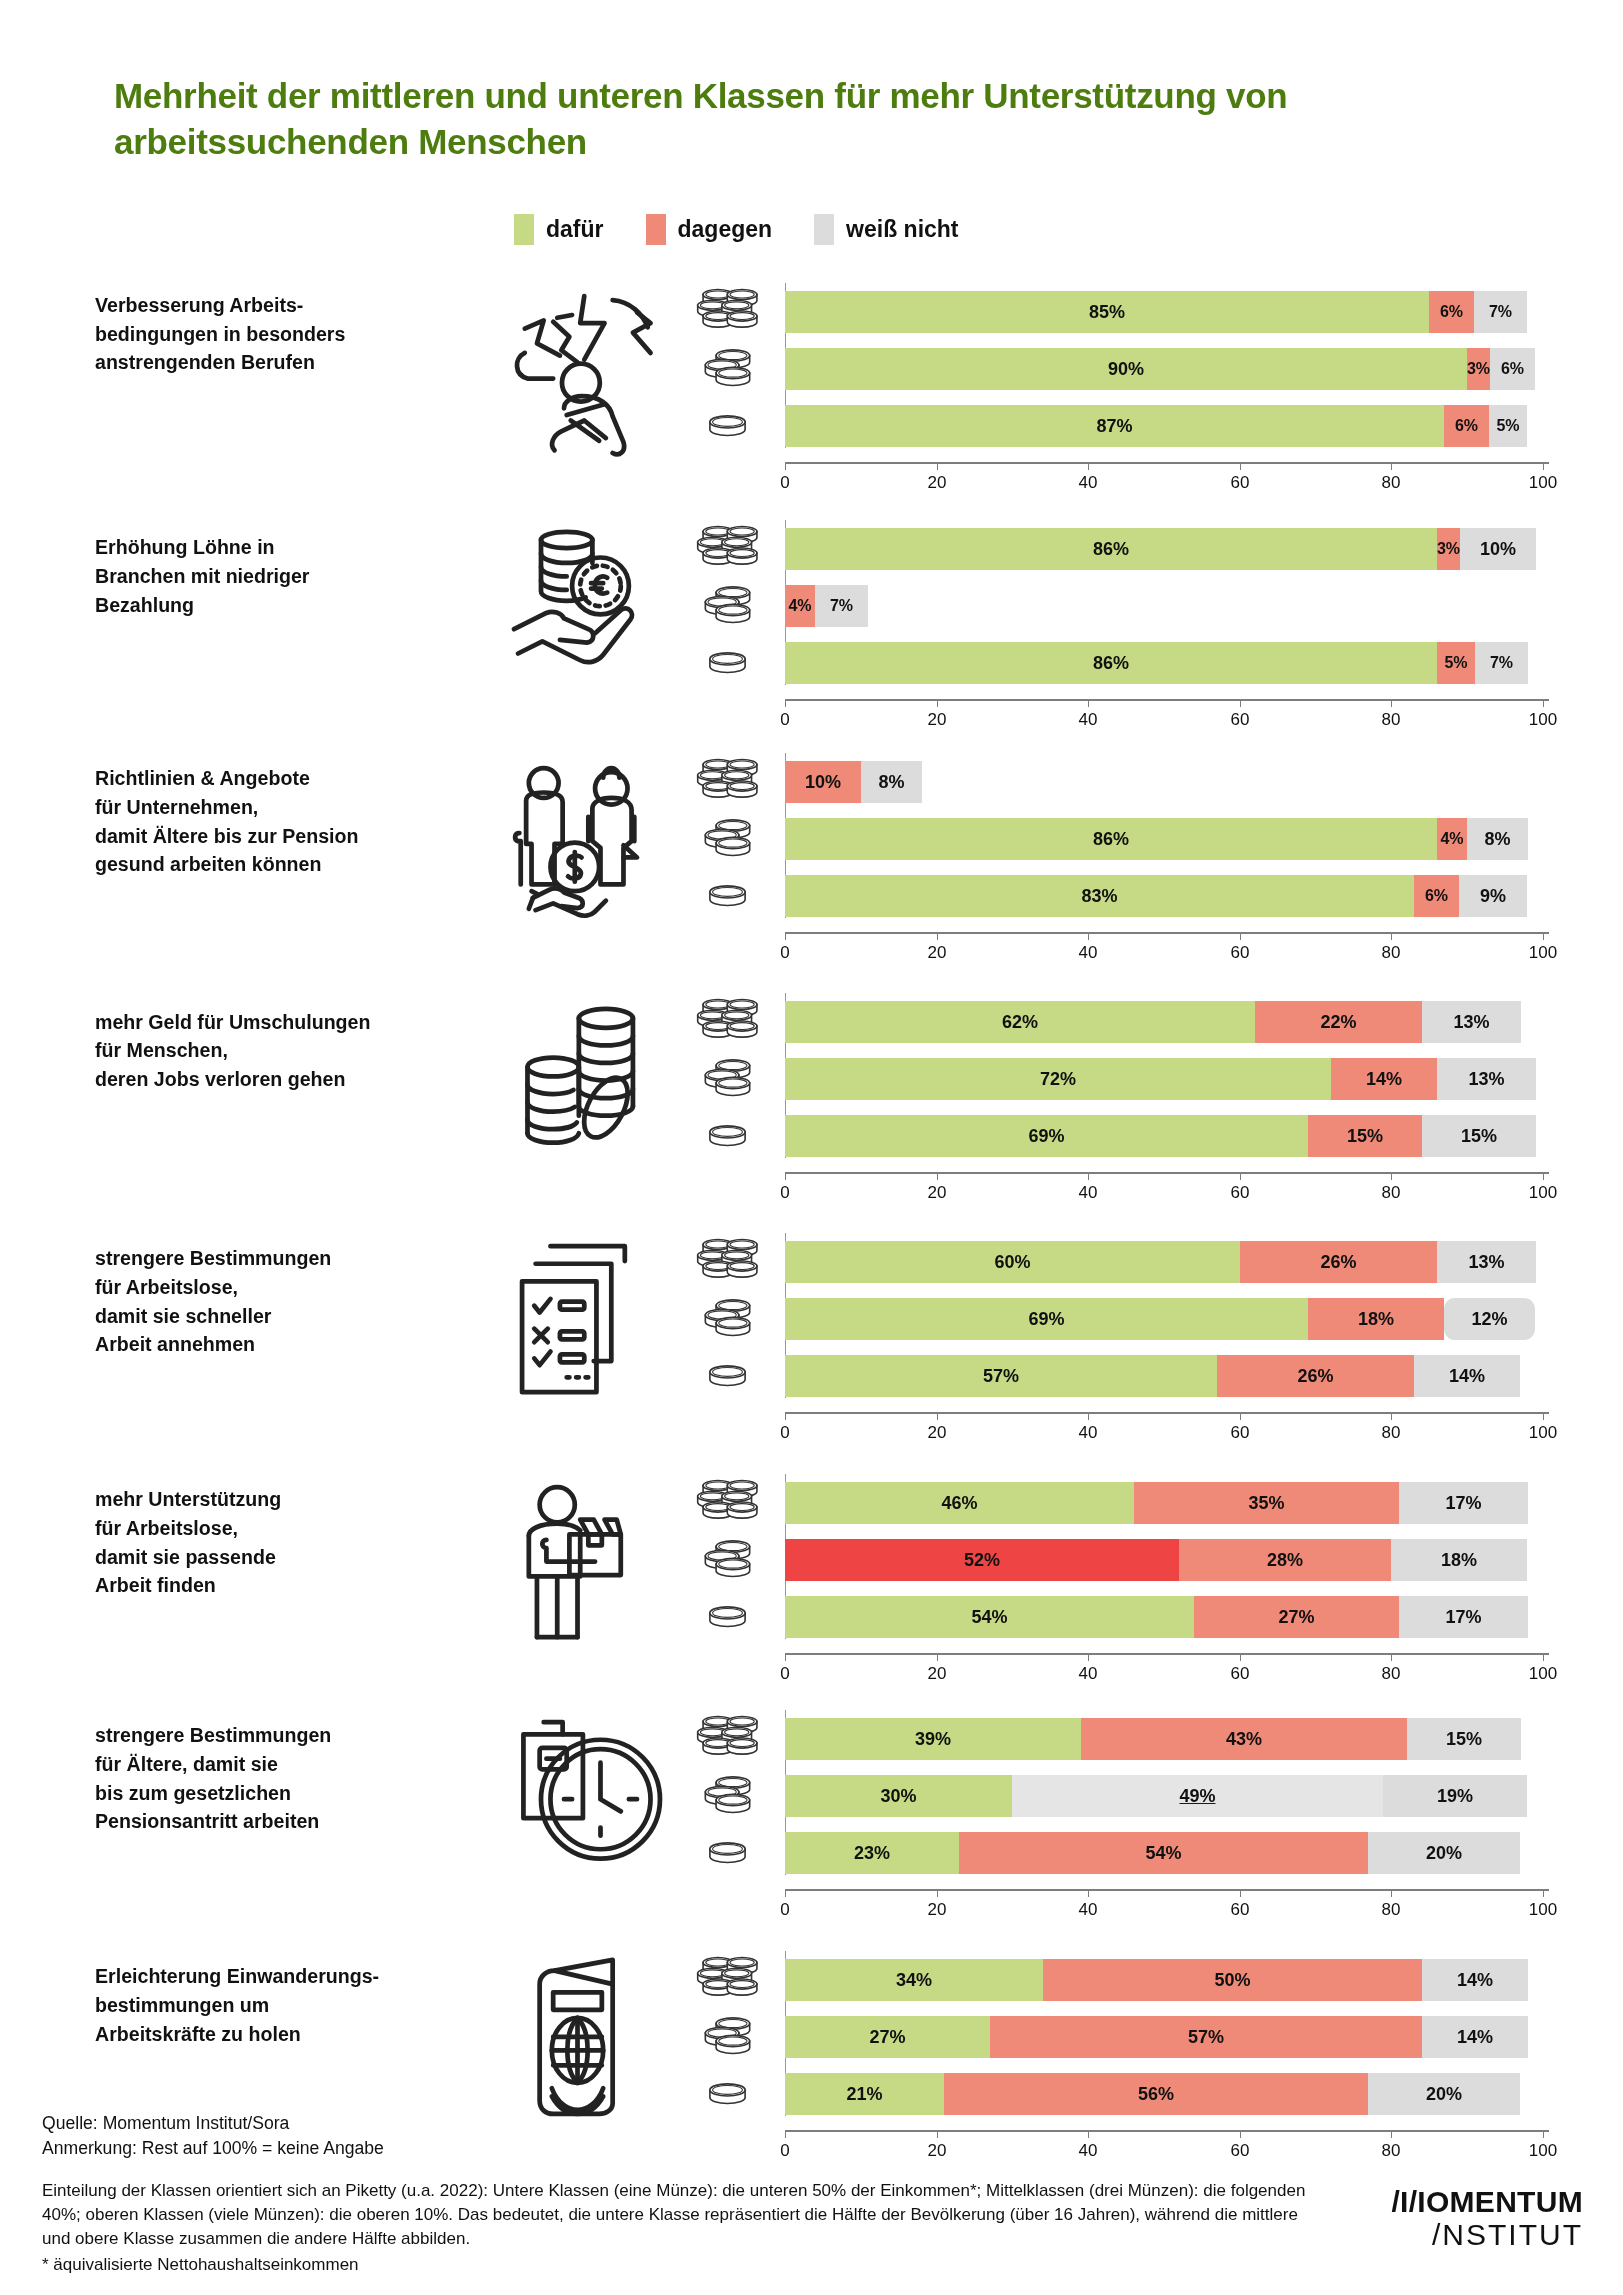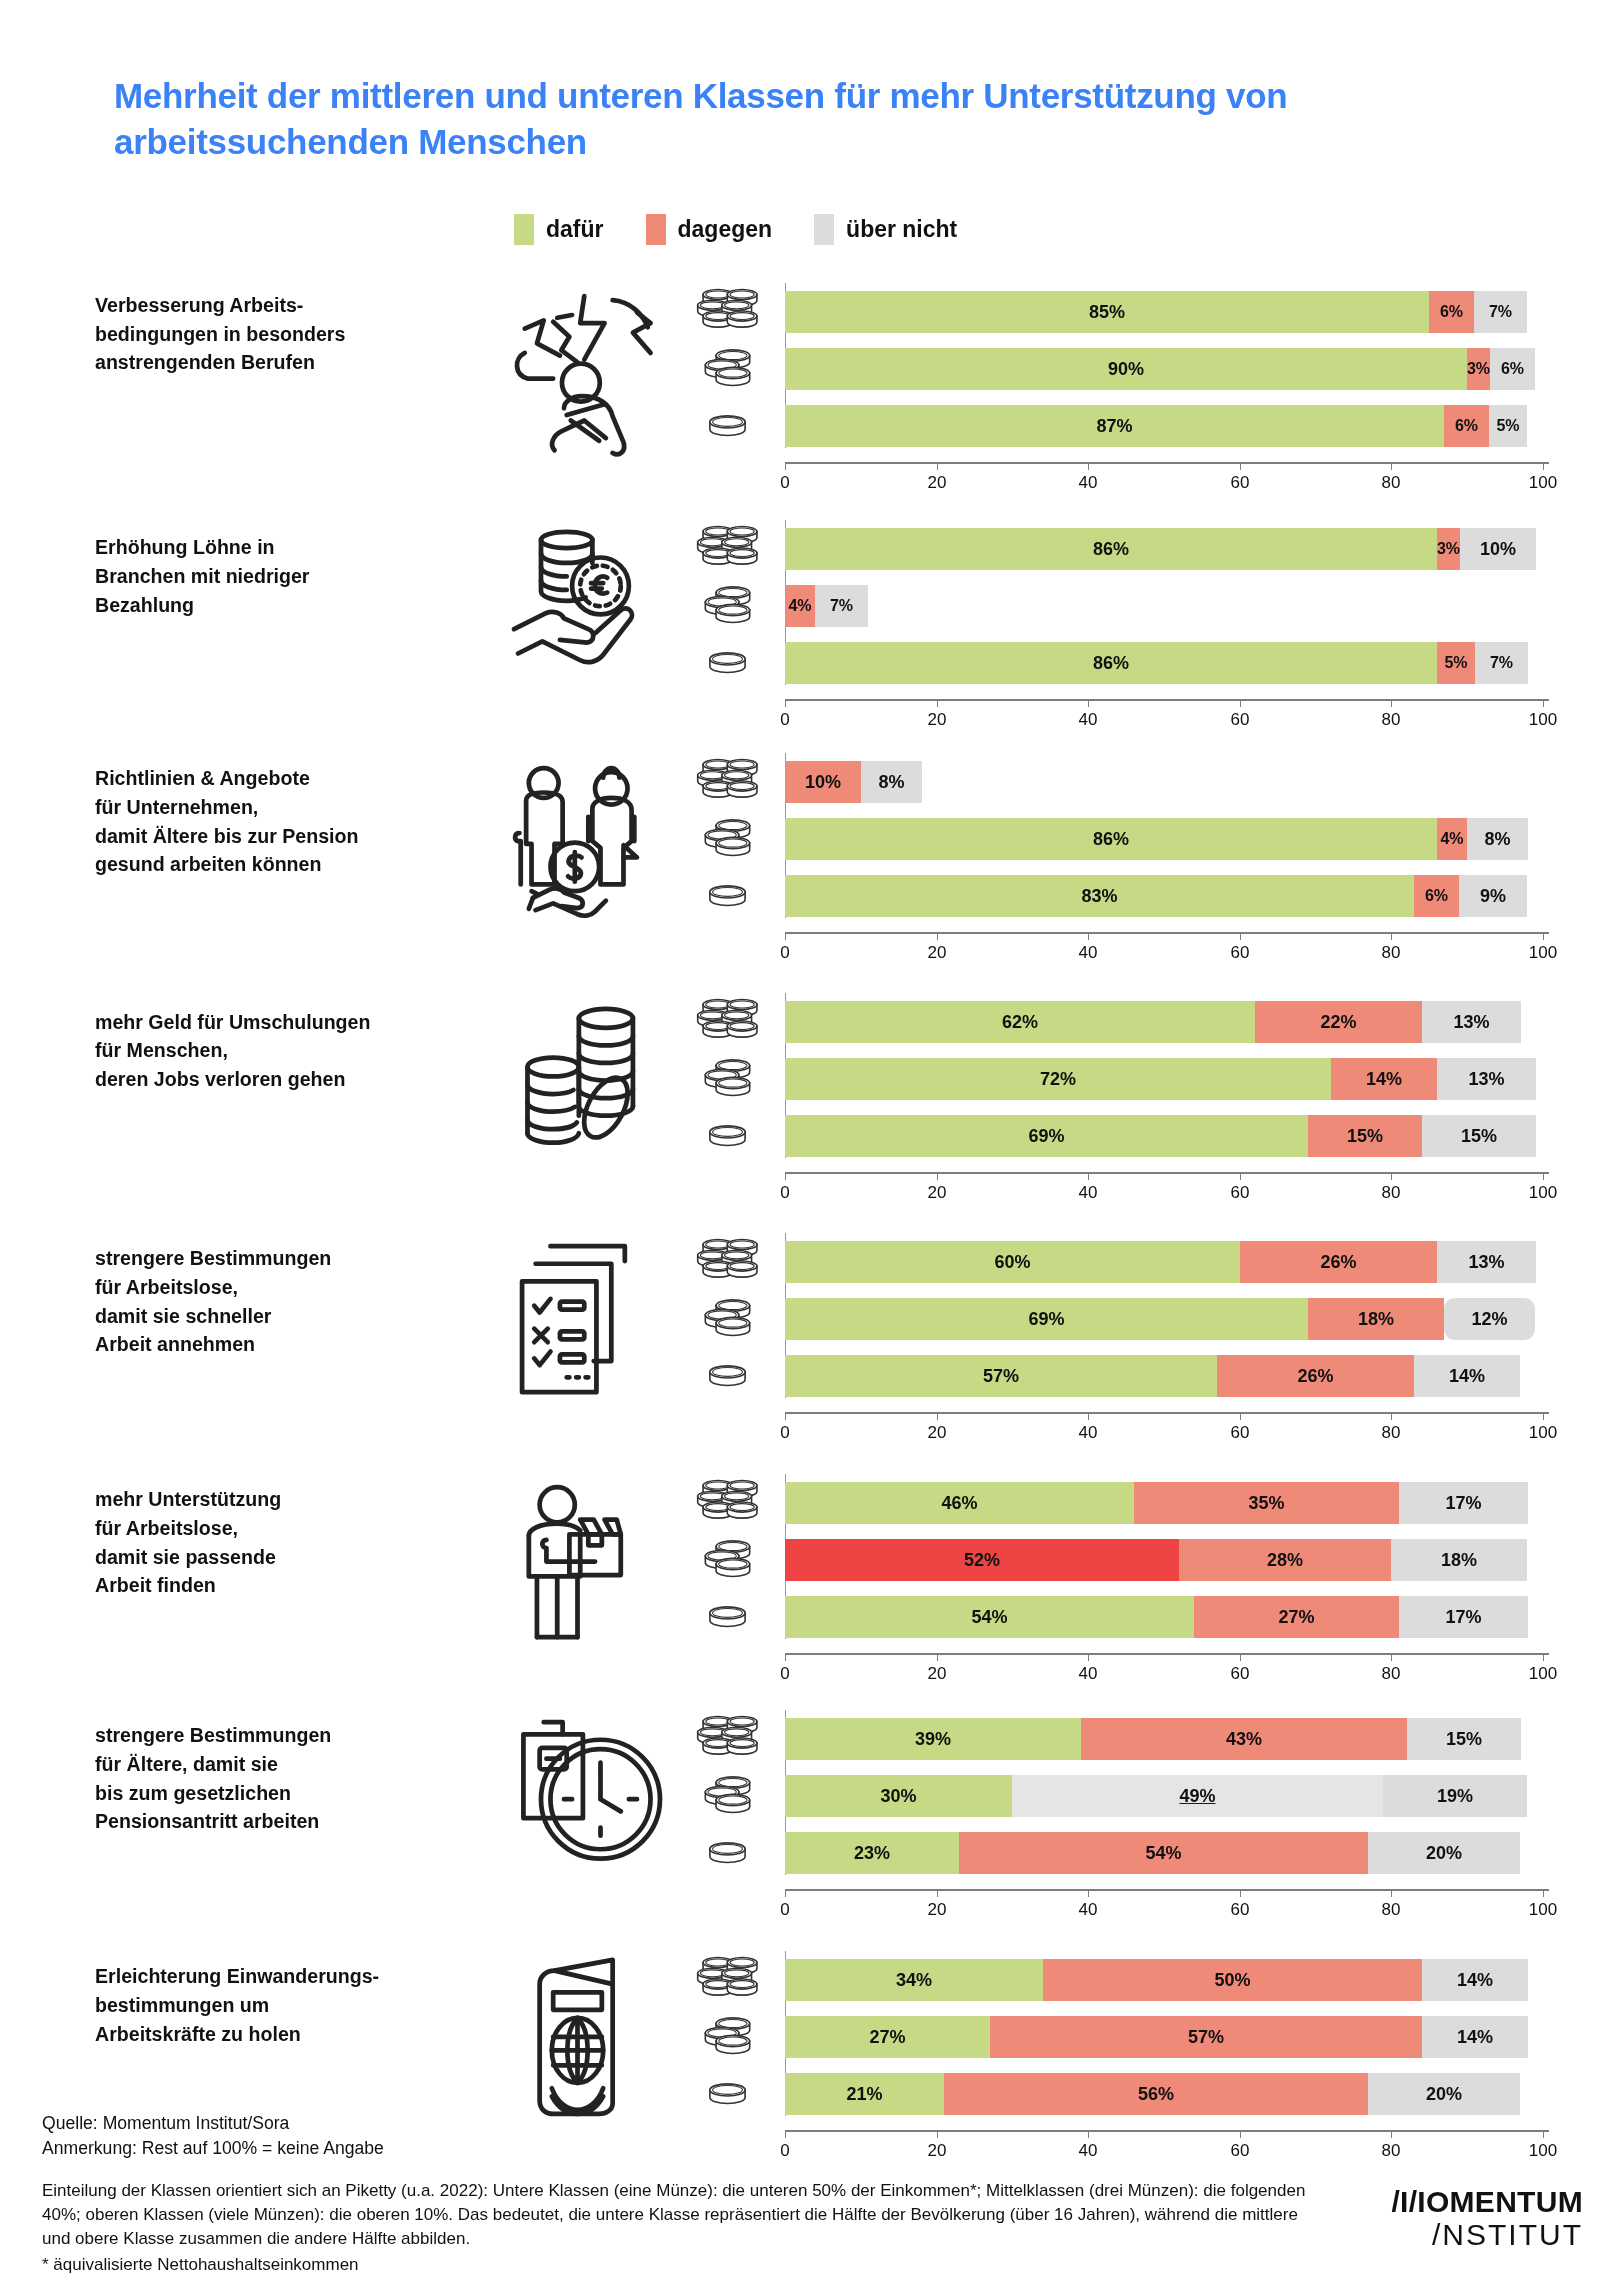--- a/index.html
+++ b/index.html
@@ -10,21 +10,21 @@
     font-family:"Liberation Sans", sans-serif;
     color:#1a1a1a;
     position:relative;
     overflow:hidden;
   }
 
   
   .title-block { position:absolute; left:114px; top:73px; width:1434px; }
   .title {
     font-size:35px; font-weight:bold; line-height:1.30;
-    letter-spacing:-0.3px; color:#3b82f6;
+    letter-spacing:-0.3px; color:#4d7c0f;
   }
 
   
   .legend { position:absolute; left:514px; top:214px; display:flex; align-items:center; gap:0px; }
   .legend-item { display:flex; align-items:center; margin-right:42px; }
   .legend-swatch { width:20px; height:31px; margin-right:12px; }
   .legend-label { font-size:23px; font-weight:bold; color:#111; }
 
   
   .group { position:absolute; left:0; width:1624px; }
@@ -73,21 +73,21 @@
     <div class="legend-item">
       <span class="legend-swatch" style="background:#c6da85"></span>
       <span class="legend-label">dafür</span>
     </div>
     <div class="legend-item">
       <span class="legend-swatch" style="background:#f08a78"></span>
       <span class="legend-label">dagegen</span>
     </div>
     <div class="legend-item">
       <span class="legend-swatch" style="background:#dcdcdc"></span>
-      <span class="legend-label">über nicht</span>
+      <span class="legend-label">weiß nicht</span>
     </div>
   </div>
 
 <div id="groups-container">
     <div class="group" style="top: 291px;">
       <div class="group-label" style="top: 0px;">
         <div>Verbesserung Arbeits-</div>
         <div>bedingungen in besonders</div>
         <div>anstrengenden Berufen</div>
       </div>

